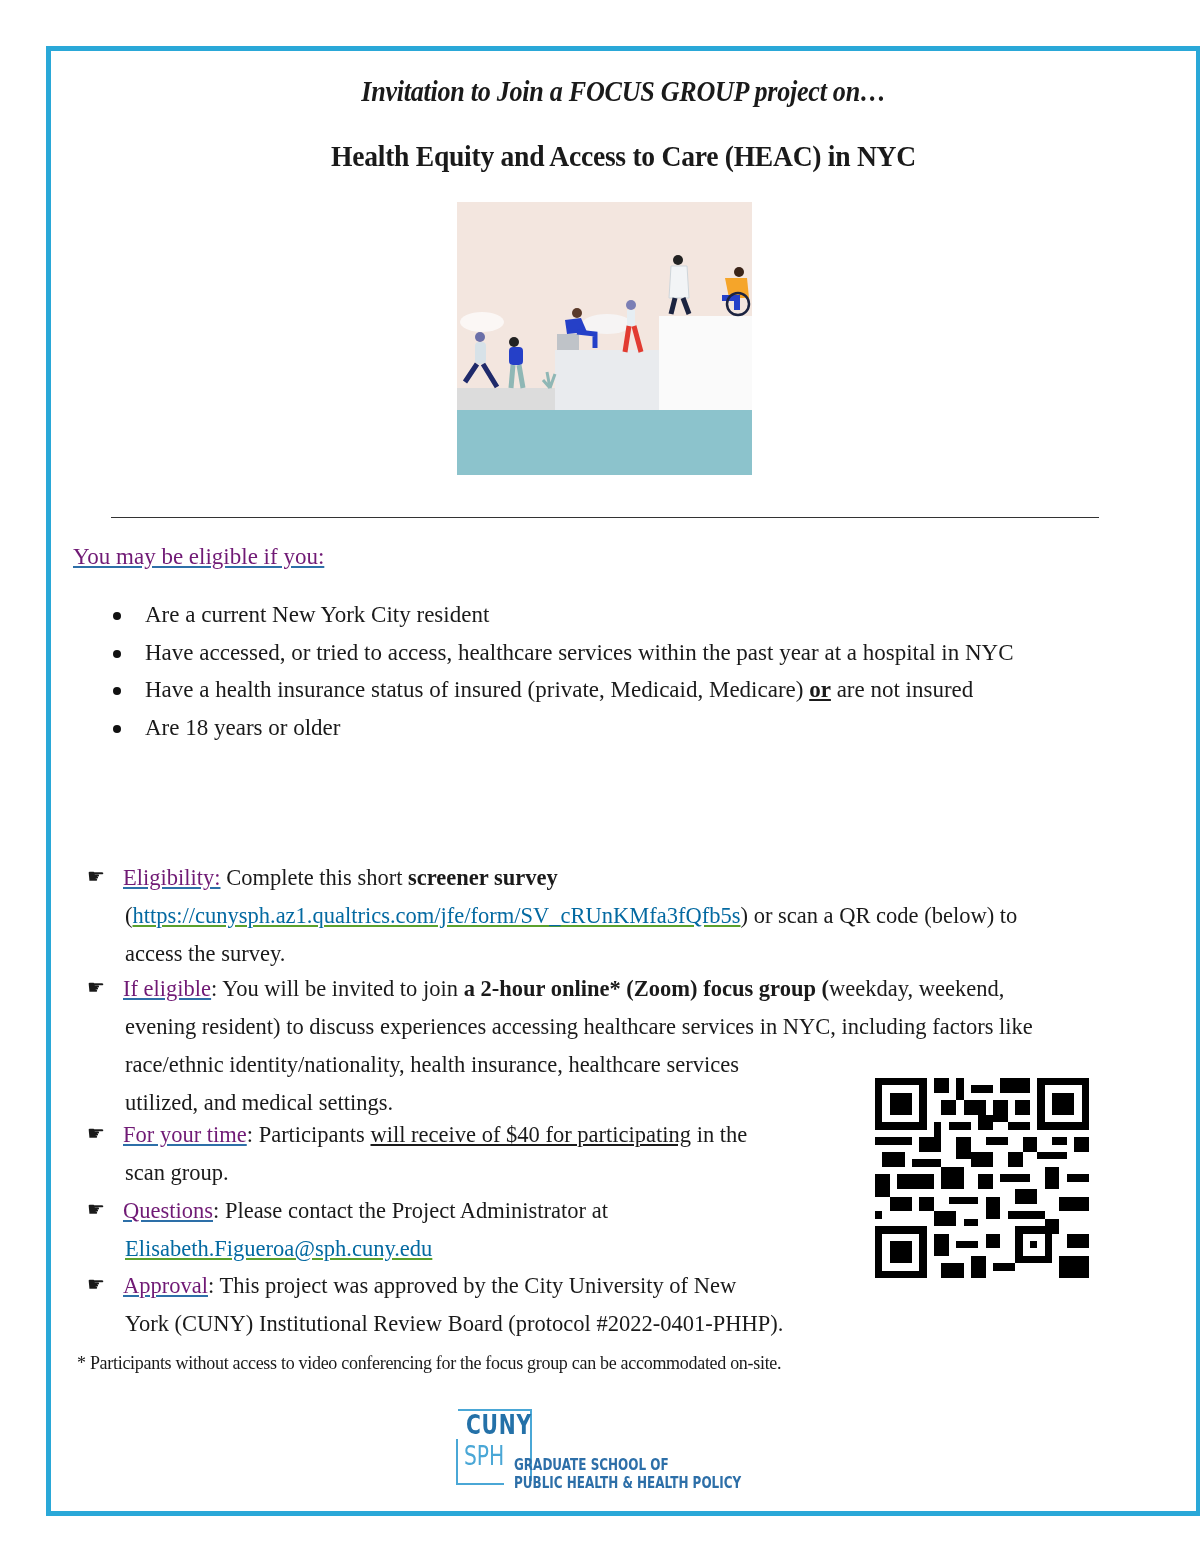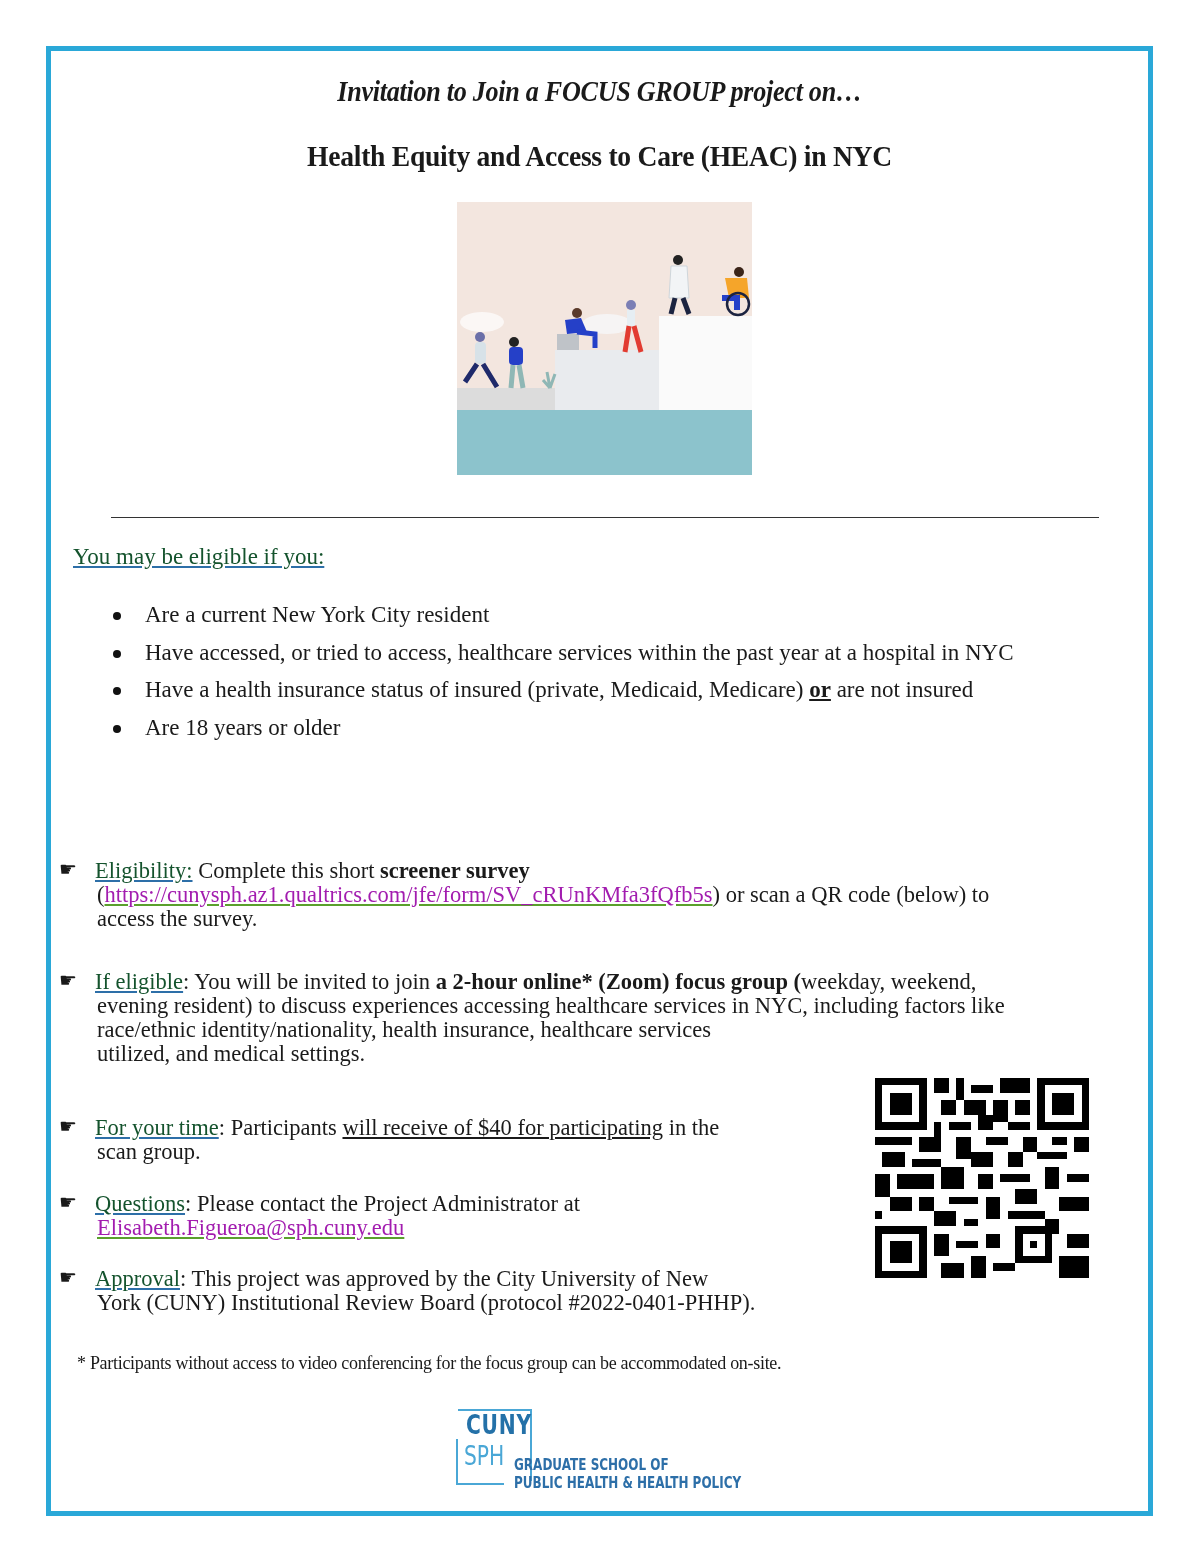--- a/index.html
+++ b/index.html
@@ -1,36 +1,36 @@
 <!DOCTYPE html>
 <html><head>
   <meta charset="utf-8">
   <style>
     html, body { margin:0; padding:0; background:#ffffff; }
     body { width:1200px; height:1564px; position:relative; overflow:hidden;
            font-family:"Liberation Serif", "DejaVu Serif", serif; color:#1a1a1a; }
     .frame { position:absolute; left:46px; top:46px; width:1097px; height:1460px;
-             border:5px solid #2aa8d8; background:#fff; }
+             border:5px solid #2aa8d8; background:#fff;padding-left:48px; }
     .abs { position:absolute; }
     .invite { left:0; right:0; top:24px; text-align:center; font-style:italic; font-weight:bold;
               font-size:29px; letter-spacing:-0.3px; transform:scaleX(0.9); }
     .title { left:0; right:0; top:88px; text-align:center; font-weight:bold; font-size:30px;
              letter-spacing:-0.3px; transform:scaleX(0.92); }
     .illus { left:406px; top:151px; width:295px; height:273px; background:#f3e6df; overflow:hidden; }
     .rule { left:60px; top:466px; width:988px; height:1px; background:#333; }
-    .link-head { color:#14532d; text-decoration:underline; text-decoration-color:#2d6fa8; }
+    .link-head { color:#701a75; text-decoration:underline; text-decoration-color:#2d6fa8; }
     .elig-head { left:22px; top:493px; font-size:23px; }
     ul.crit { position:absolute; left:58px; top:545px; margin:0; padding:0; list-style:none; font-size:23px; }
     ul.crit li { position:relative; padding-left:36px; height:37.5px; line-height:37.5px; white-space:nowrap; }
     ul.crit li::before { content:""; position:absolute; left:4px; top:16px; width:8px; height:8px; border-radius:50%; background:#111; }
     .note-it { font-style:italic; font-size:17px; letter-spacing:-0.3px; }
-    .sec { left:8px; font-size:22.5px; line-height:24px; width:1060px; }
+    .sec { left:36px; font-size:22.5px; line-height:38px; width:1060px; }
     .sec .hand { display:inline-block; width:36px; font-size:20px; vertical-align:top; position:relative; top:-2px; }
     .sec .cont { padding-left:38px; display:block; }
-    .green { color:#a21caf; text-decoration:underline; text-decoration-color:#5aa02c; }
+    .green { color:#0369a1; text-decoration:underline; text-decoration-color:#5aa02c; }
     .u { text-decoration:underline; }
     .qr { left:824px; top:1027px; width:214px; height:200px; }
     .footnote { left:26px; top:1302px; font-size:18px; letter-spacing:-0.3px; }
     .logo { left:407px; top:1358px; width:320px; height:90px; }
     .logo-box { position:absolute; left:0; top:0; width:72px; height:70px;
                 border-top:2px solid #4aa7d6; border-right:2px solid #4aa7d6; }
     .logo-box2 { position:absolute; left:-2px; top:30px; width:46px; height:44px;
                 border-left:2px solid #4aa7d6; border-bottom:2px solid #4aa7d6; }
     .cuny { position:absolute; left:8px; top:0px; font-family:"DejaVu Sans", sans-serif; font-weight:bold;
             font-size:27px; color:#2471a8; transform:scaleX(0.75); transform-origin:left; letter-spacing:1px; }

